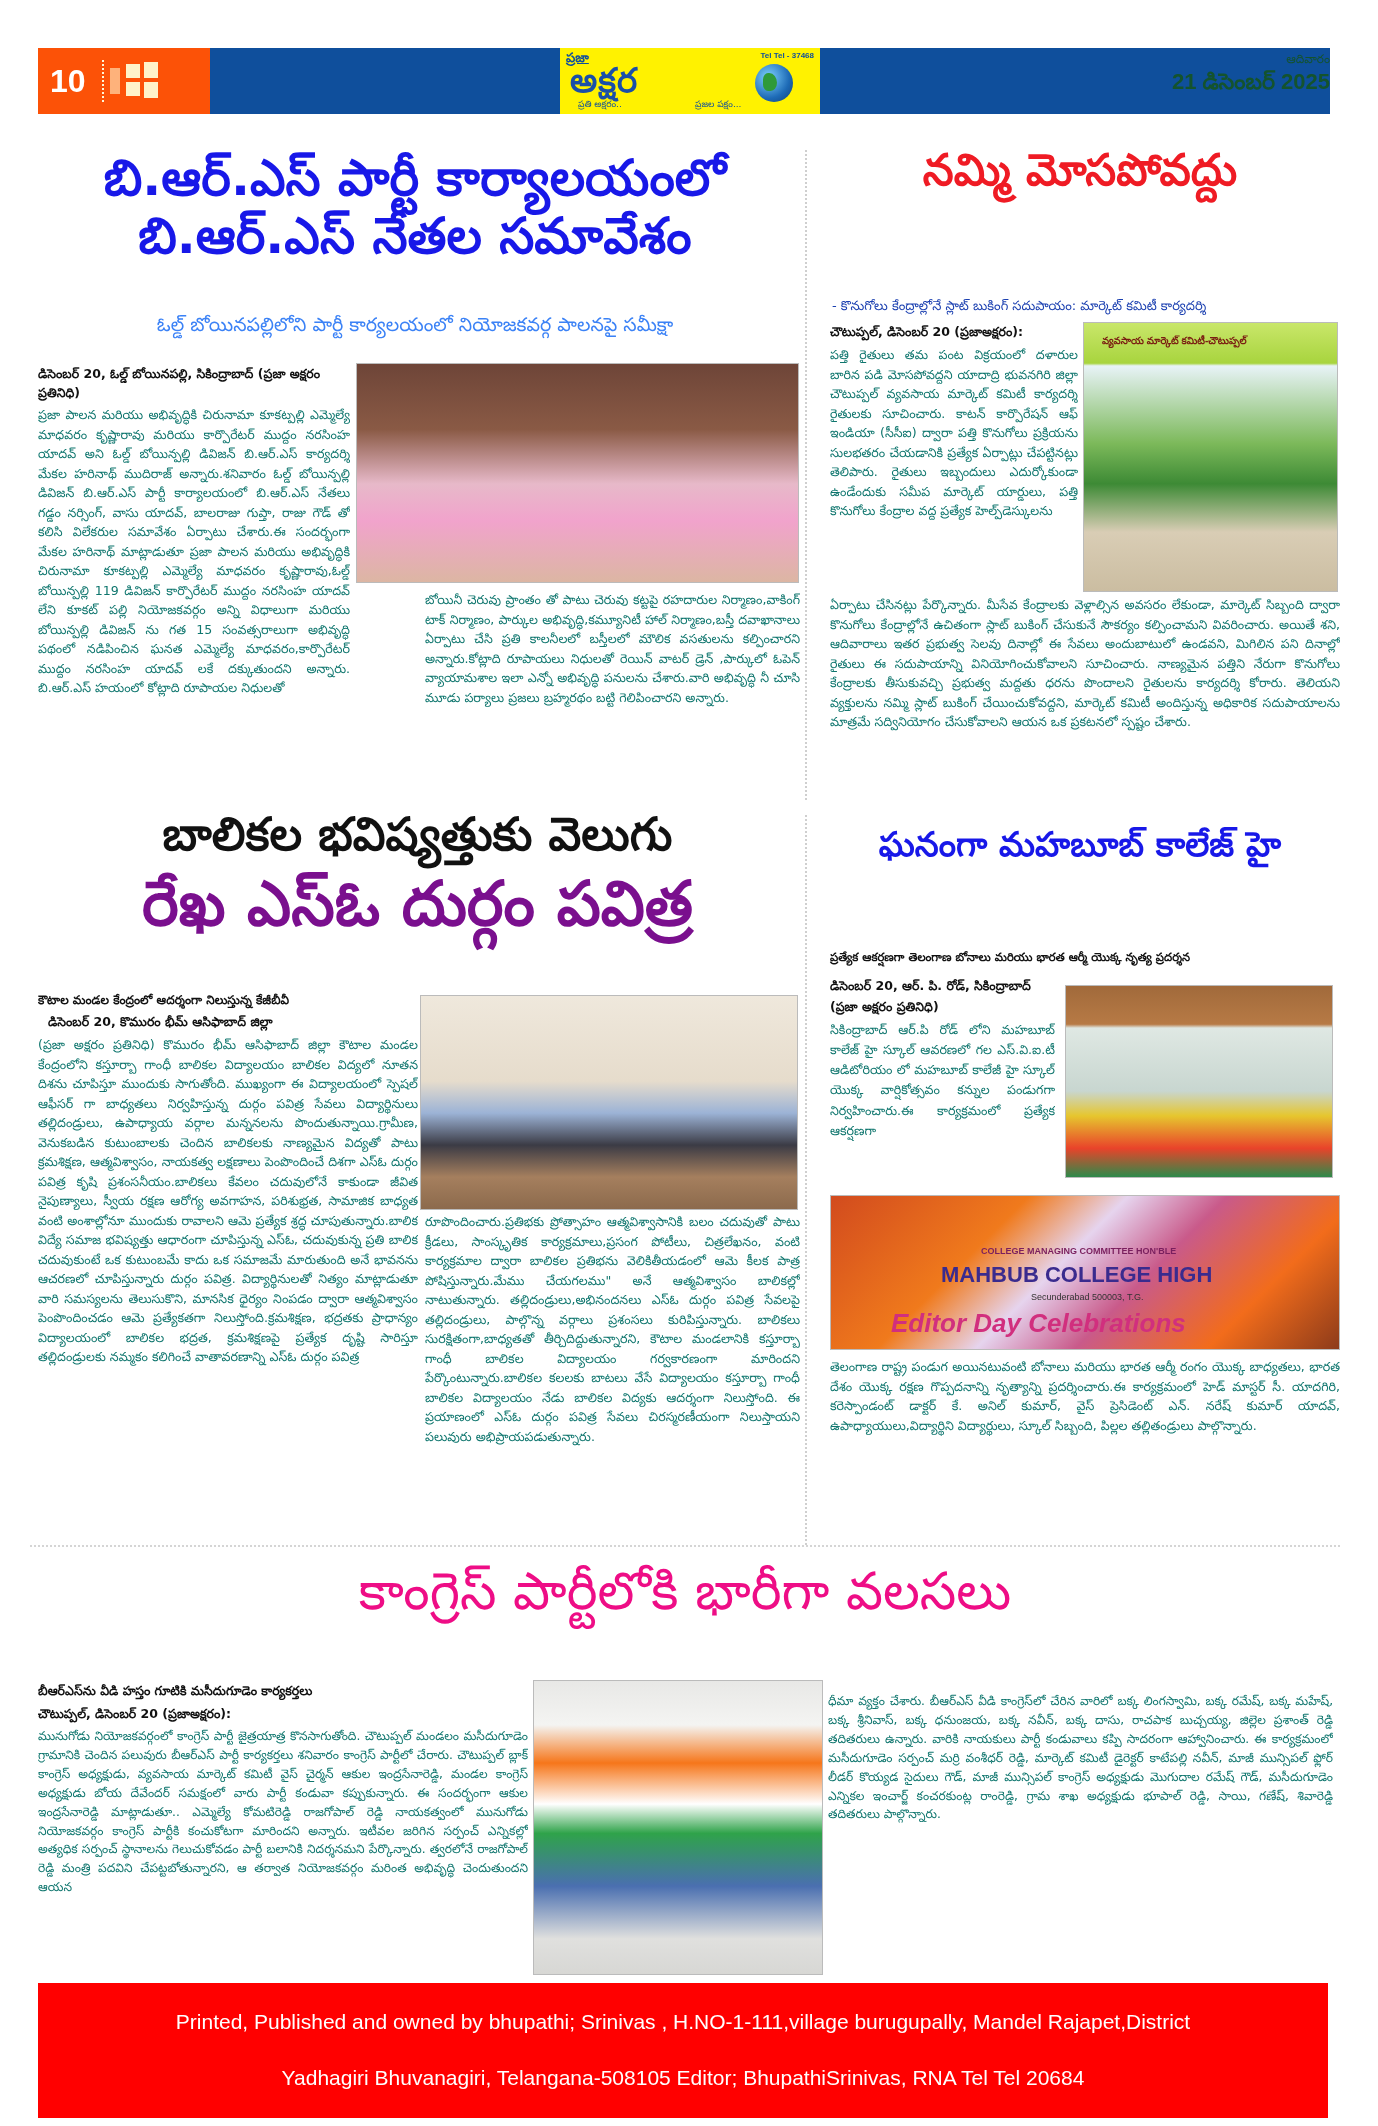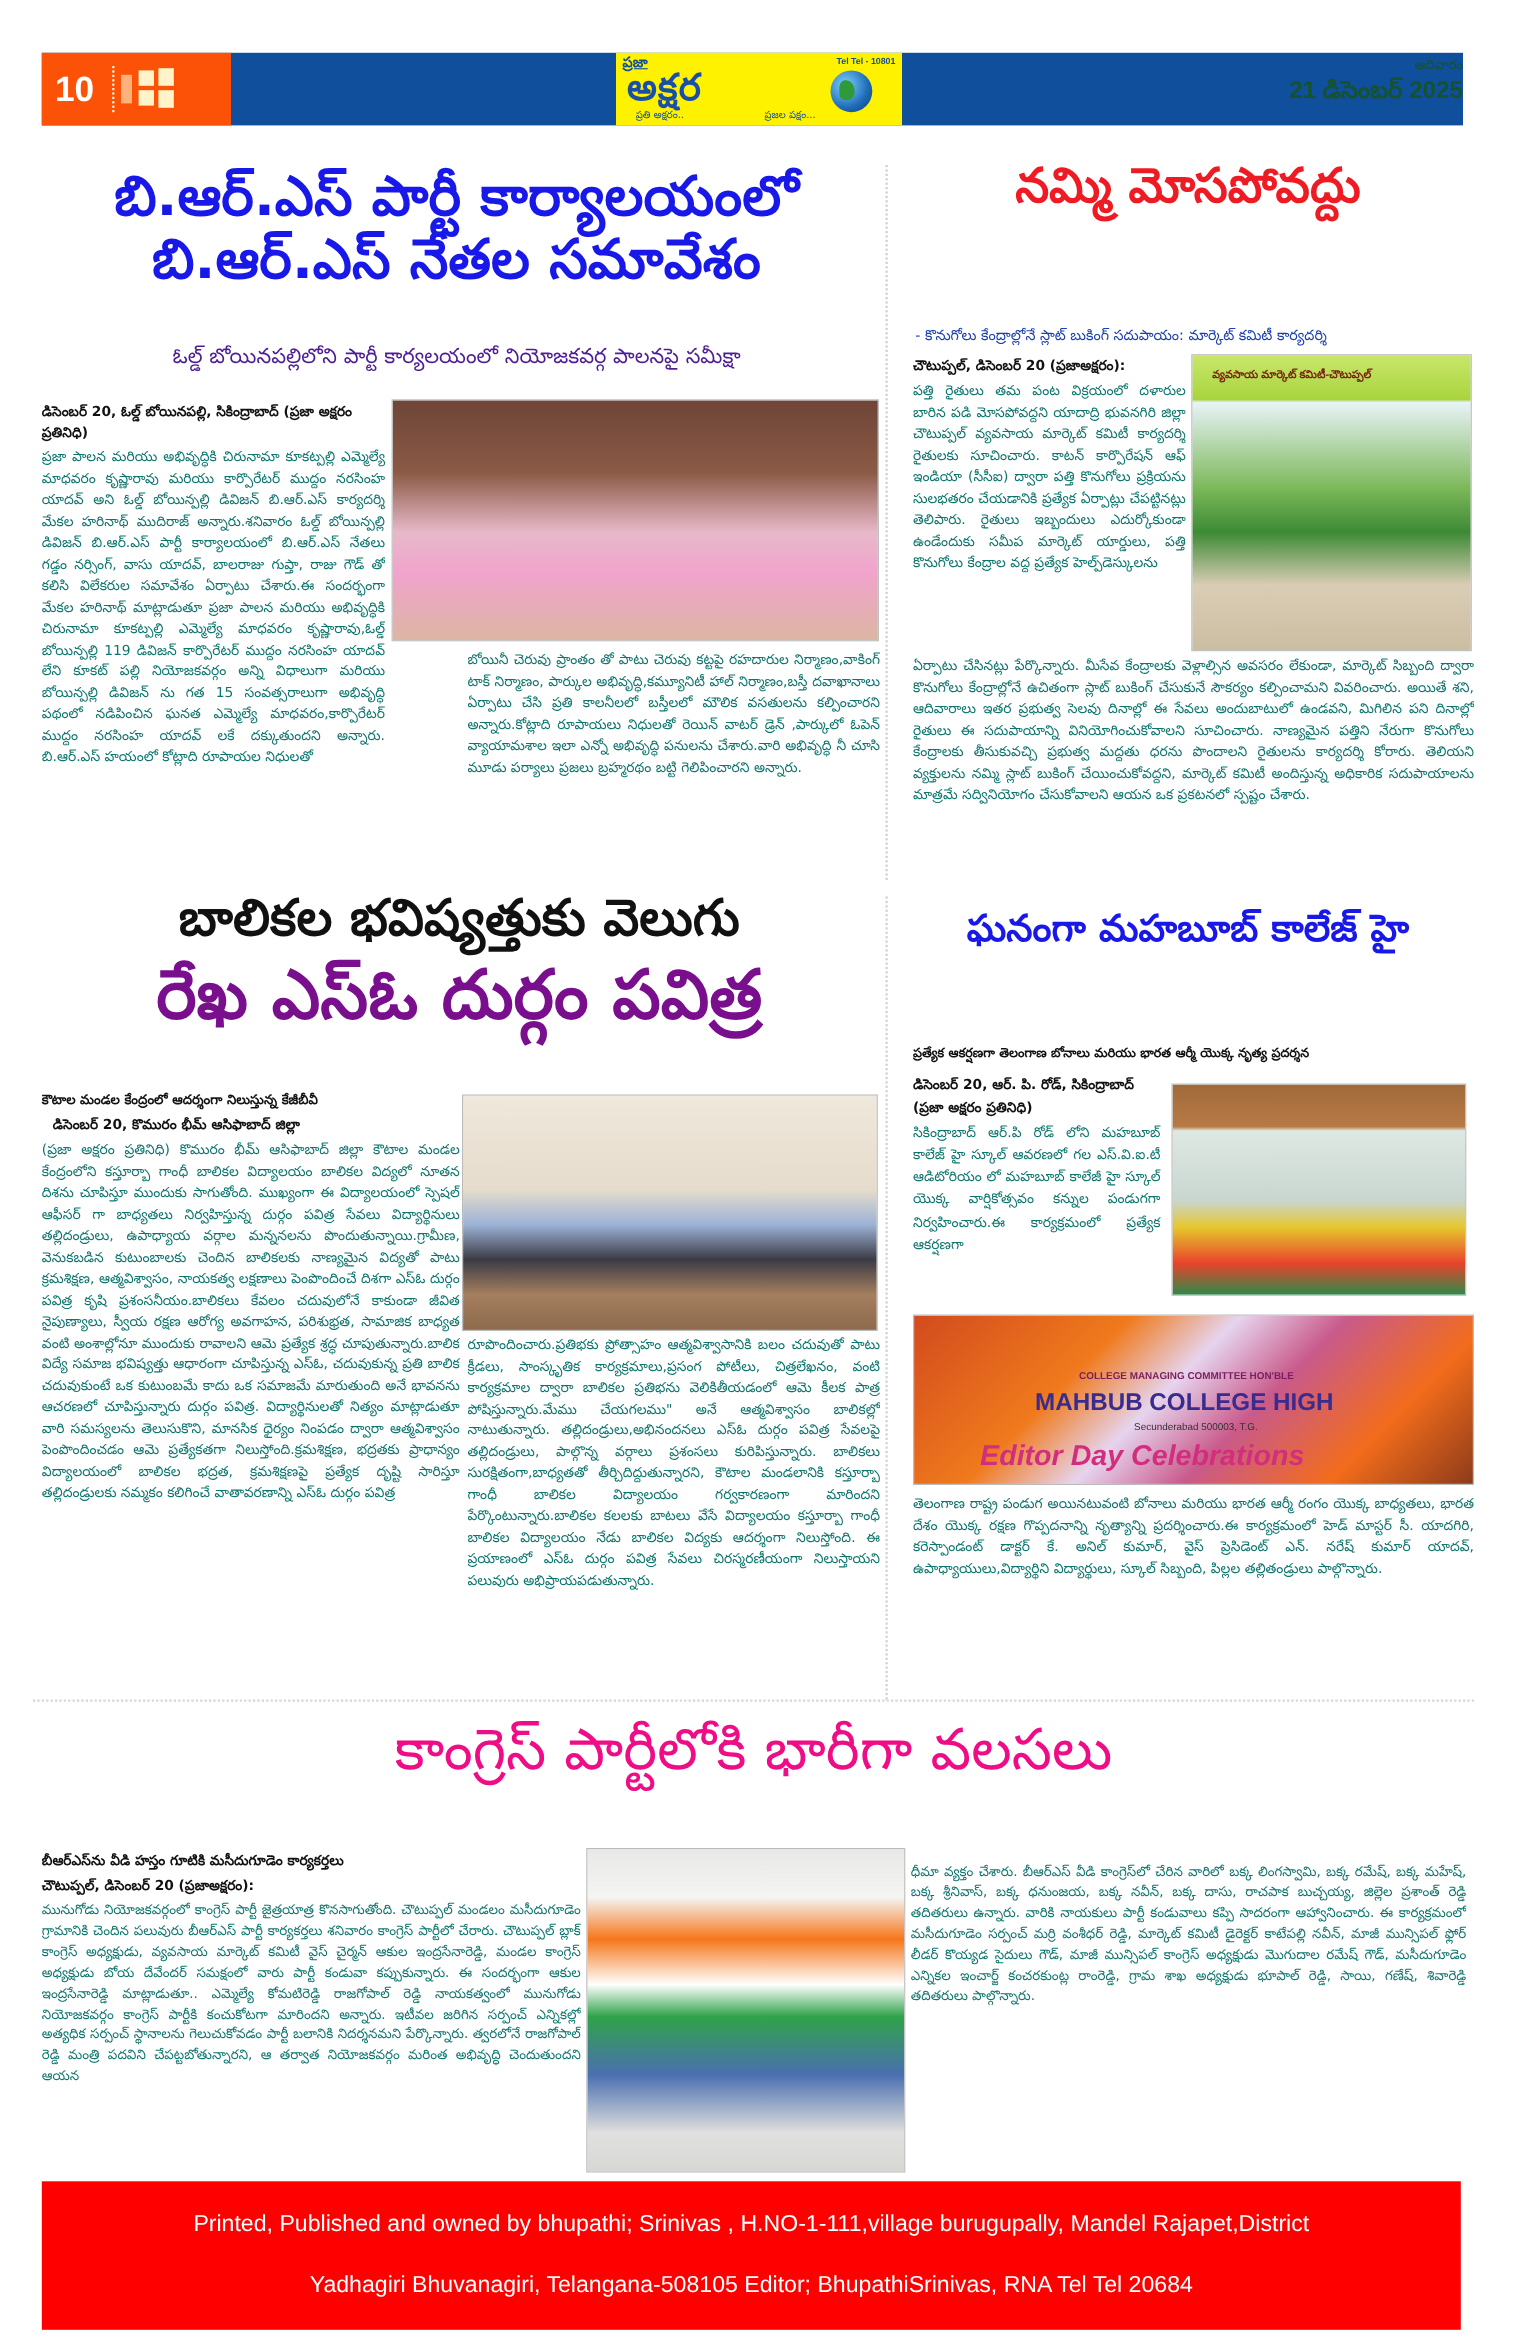--- a/index.html
+++ b/index.html
@@ -27,21 +27,21 @@
   .vdivider { left: 805px; top: 150px; width: 1px; height: 650px; border-left: 2px dotted #cfcfcf; }
   .vdivider2 { left: 805px; top: 815px; width: 1px; height: 730px; border-left: 2px dotted #cfcfcf; }
   .hdivider { left: 30px; top: 1545px; width: 1310px; height: 2px; border-top: 2px dotted #d5d5d5; }
 
   .headline { font-weight: bold; text-align: center; line-height: 1.15; }
   .h-blue { color: #1818e8; }
   .h-red { color: #ef1b24; }
   .h-black { color: #111; }
   .h-purple { color: #7a0f8e; }
   .h-pink { color: #ee0d86; font-weight: normal; }
-  .sub-orange { color: #4c1d95; font-size: 19px; text-align: center; }
+  .sub-orange { color: #3b82f6; font-size: 19px; text-align: center; }
   .sub-blue { color: #1a3fb0; font-size: 13px; }
   .kicker { font-size: 13px; font-weight: bold; color: #111; }
   .dateline { font-size: 13.5px; font-weight: bold; color: #111; line-height: 1.5; }
   .body { font-size: 12.6px; line-height: 1.55; color: #0f766e; text-align: justify; }
 
   .photo { overflow: hidden; border: 1px solid #bbb; }
   .photo-brs { background: linear-gradient(180deg, #6e4538 0%, #8a5a45 30%, #e7b9c9 55%, #f1a3cc 72%, #dcb6a3 100%); }
   .photo-gate { background: linear-gradient(180deg, #c9e76a 0%, #a8d43e 15%, #e8f3f7 16%, #7cb95a 45%, #3d8a35 60%, #d9cdb5 78%, #cbbda1 100%); }
   .photo-kgbv { background: linear-gradient(180deg, #efe8dc 0%, #e6dccc 40%, #9cb3d6 55%, #3b3b45 70%, #a57f5e 85%, #8c6a4c 100%); }
   .photo-school { background: linear-gradient(180deg, #a16a3b 0%, #b77a45 20%, #dfe8e3 22%, #c8d6d0 55%, #e6c62e 68%, #e9432a 85%, #2d8a4a 100%); }
@@ -61,21 +61,21 @@
   <div class="win-logo">
     <div class="pane" style="left:22px;top:4px;width:14px;height:14px;"></div>
     <div class="pane" style="left:40px;top:2px;width:14px;height:16px;"></div>
     <div class="pane" style="left:22px;top:22px;width:14px;height:14px;"></div>
     <div class="pane" style="left:40px;top:22px;width:14px;height:16px;"></div>
     <div class="pane" style="left:6px;top:8px;width:10px;height:26px;opacity:.6;"></div>
   </div>
 </div>
 <div class="abs logo-box">
   <span class="logo-praja">ప్రజా</span>
-  <span class="logo-tel">Tel Tel - 10801</span>
+  <span class="logo-tel">Tel Tel - 37468</span>
   <span class="logo-main">అక్షర</span>
   <div class="logo-globe"></div>
   <span class="logo-tag1">ప్రతి అక్షరం..</span>
   <span class="logo-tag2">ప్రజల పక్షం...</span>
 </div>
 <div class="abs date-block">
   <div class="day-label">ఆదివారం</div>
   <div class="date-label">21 డిసెంబర్ 2025</div>
 </div>
 

